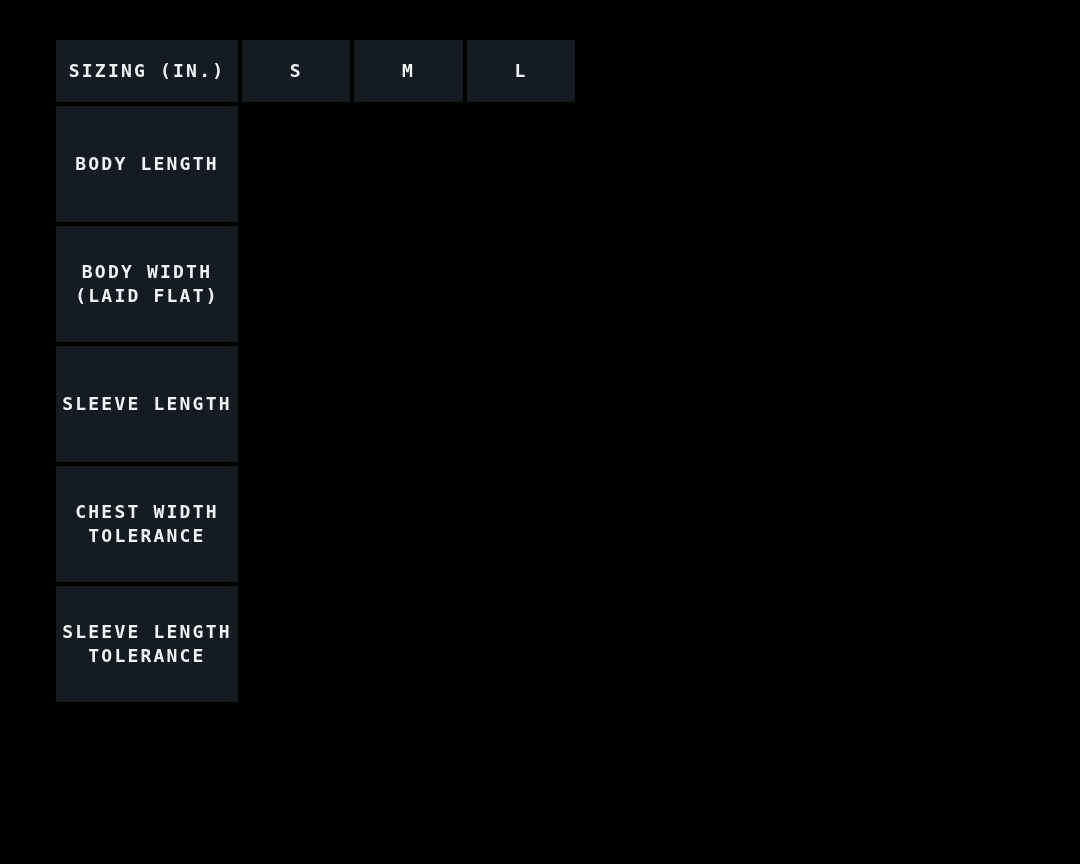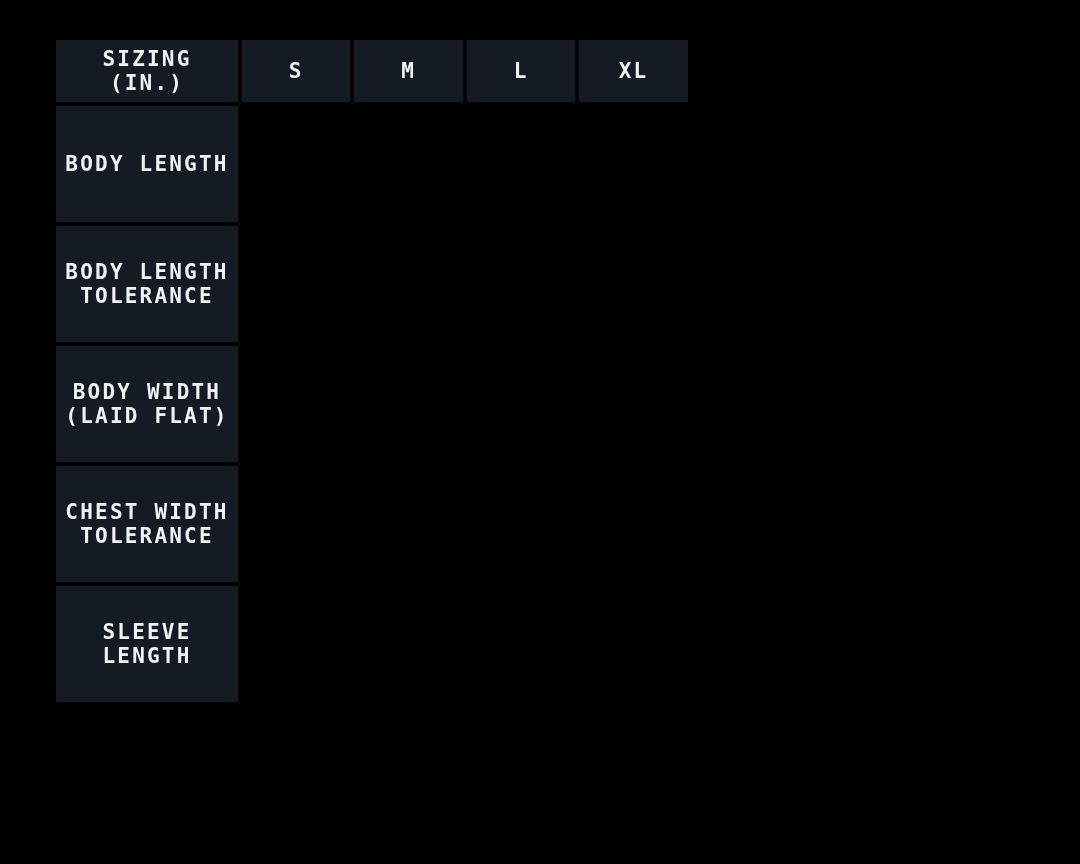--- a/index.html
+++ b/index.html
@@ -35,21 +35,21 @@
   .header-row { height: 62px; }
   .data-row   { height: 116px; gap: 39px; }
   .cell {
     background: var(--cell-bg, #151b23);
     color: var(--text-color, #eff2f3);
     display: flex;
     align-items: center;
     justify-content: center;
     text-align: center;
     font-weight: 700;
-    font-size: 21px;
+    font-size: 18px;
     line-height: 24px;
     letter-spacing: 2.2px;
     padding: 0 6px;
   }
   .blank-area {
     background: transparent;
     grid-column: 2 / span 7;
   }
 </style>
 </head>
@@ -64,55 +64,52 @@
       </div>
       <div class="cell">
         <span>S</span>
       </div>
       <div class="cell">
         <span>M</span>
       </div>
       <div class="cell">
         <span>L</span>
       </div>
-      <div class="cell">
-        <span>XL</span>
-      </div>
     </div>
 
     <div class="grid-row data-row">
       <div class="cell">
         <span>BODY LENGTH</span>
       </div>
       <div class="blank-area"></div>
     </div>
 
+
     <div class="grid-row data-row">
       <div class="cell">
-        <span>BODY LENGTH TOLERANCE</span>
+        <span>BODY WIDTH (LAID FLAT)</span>
       </div>
       <div class="blank-area"></div>
     </div>
 
     <div class="grid-row data-row">
       <div class="cell">
-        <span>BODY WIDTH (LAID FLAT)</span>
+        <span>SLEEVE LENGTH</span>
       </div>
       <div class="blank-area"></div>
     </div>
 
     <div class="grid-row data-row">
       <div class="cell">
         <span>CHEST WIDTH TOLERANCE</span>
       </div>
       <div class="blank-area"></div>
     </div>
 
     <div class="grid-row data-row">
       <div class="cell">
-        <span>SLEEVE LENGTH</span>
+        <span>SLEEVE LENGTH TOLERANCE</span>
       </div>
       <div class="blank-area"></div>
     </div>
-
 
   </div>
 </div>
 
 </body></html>

